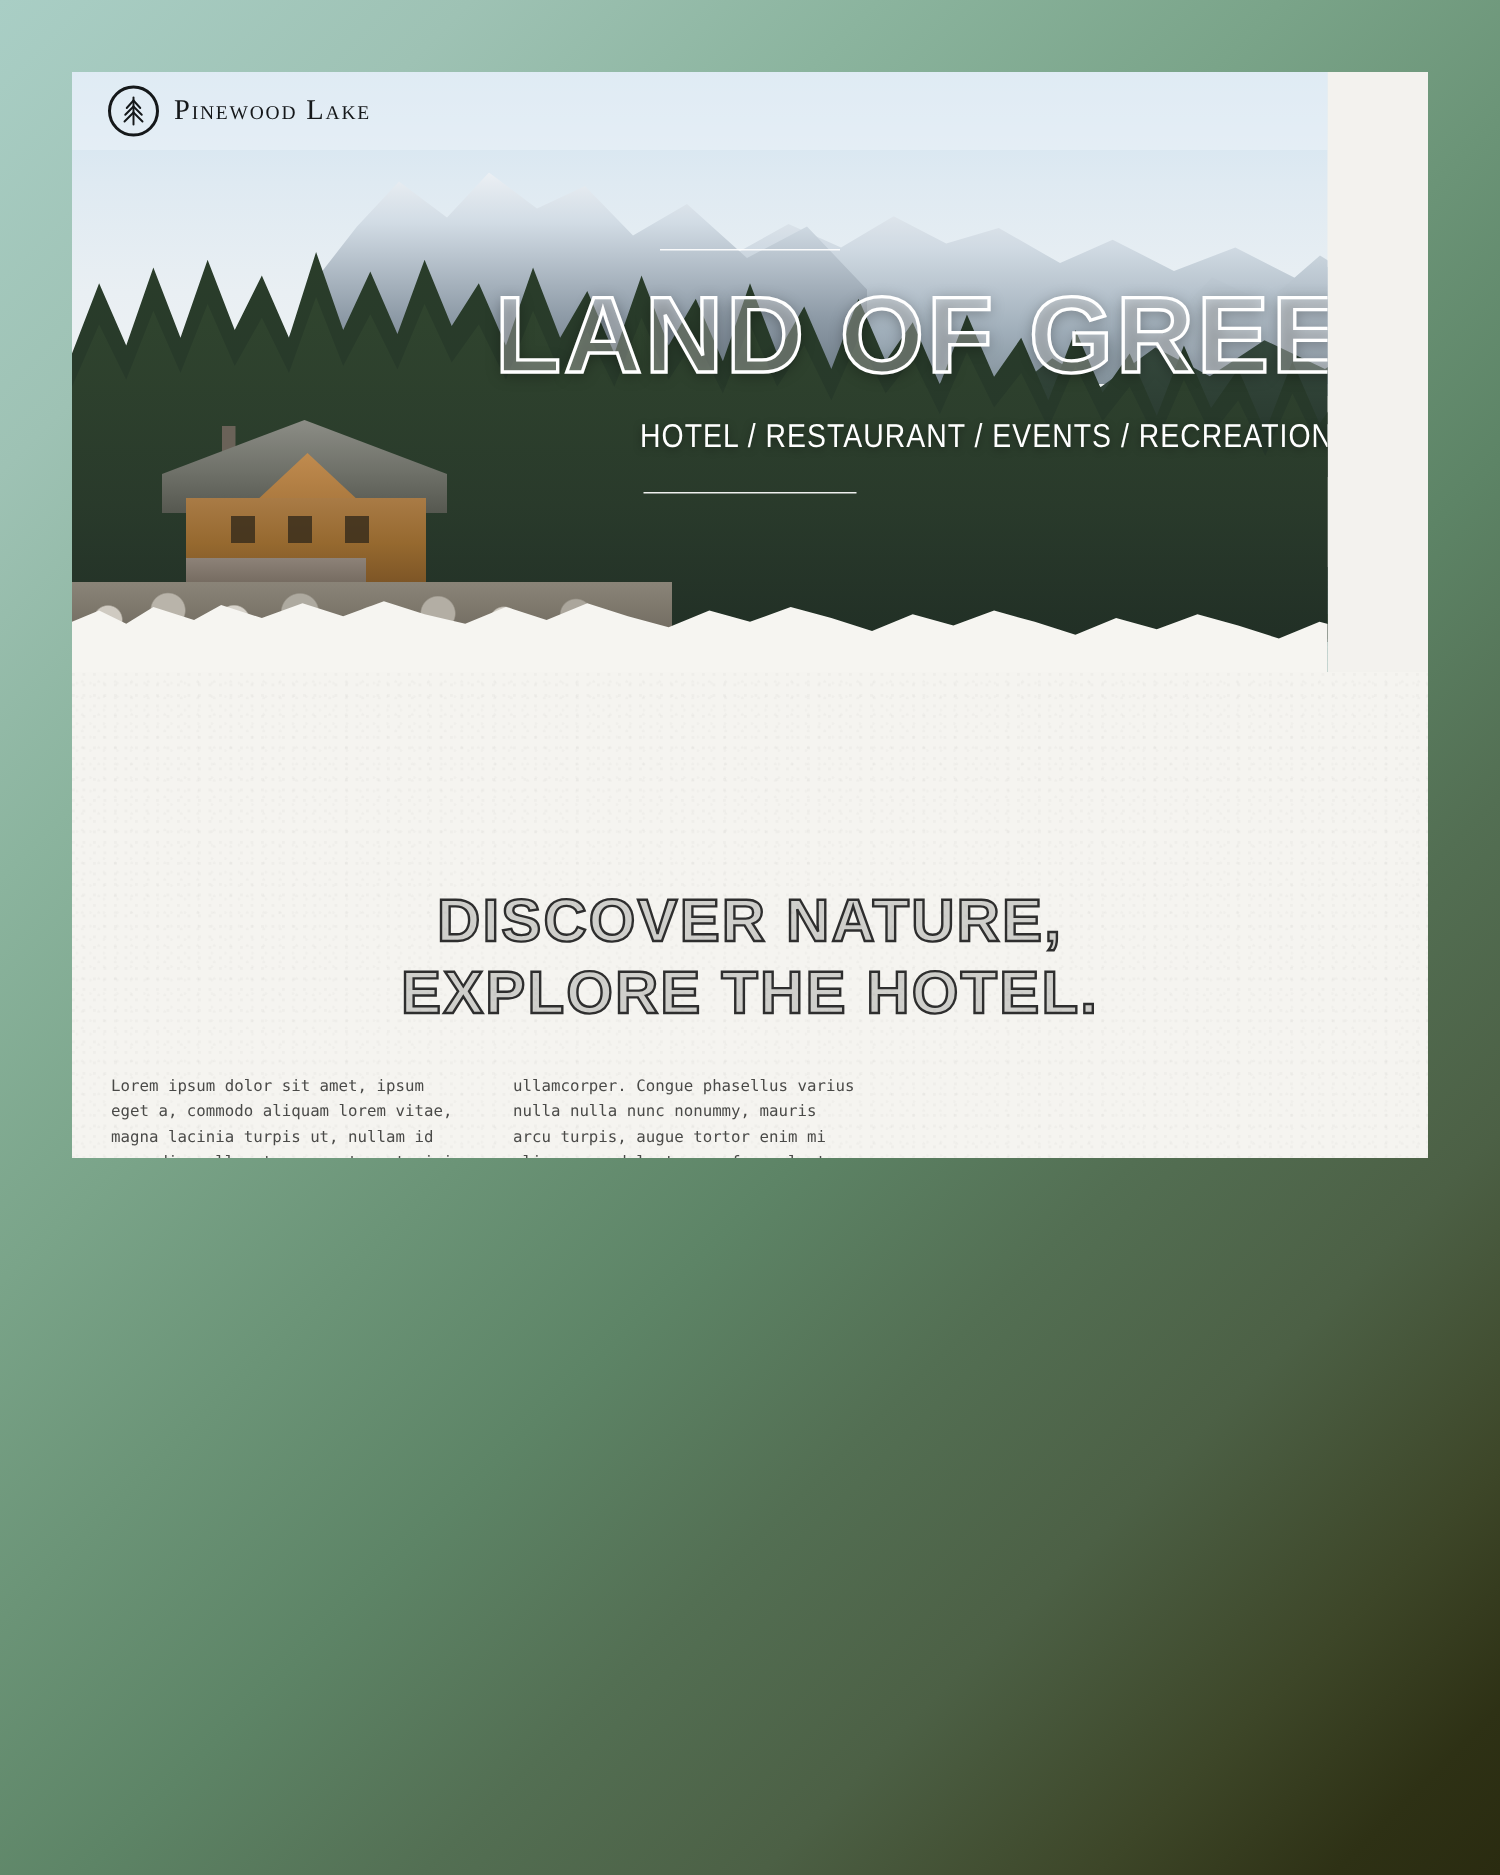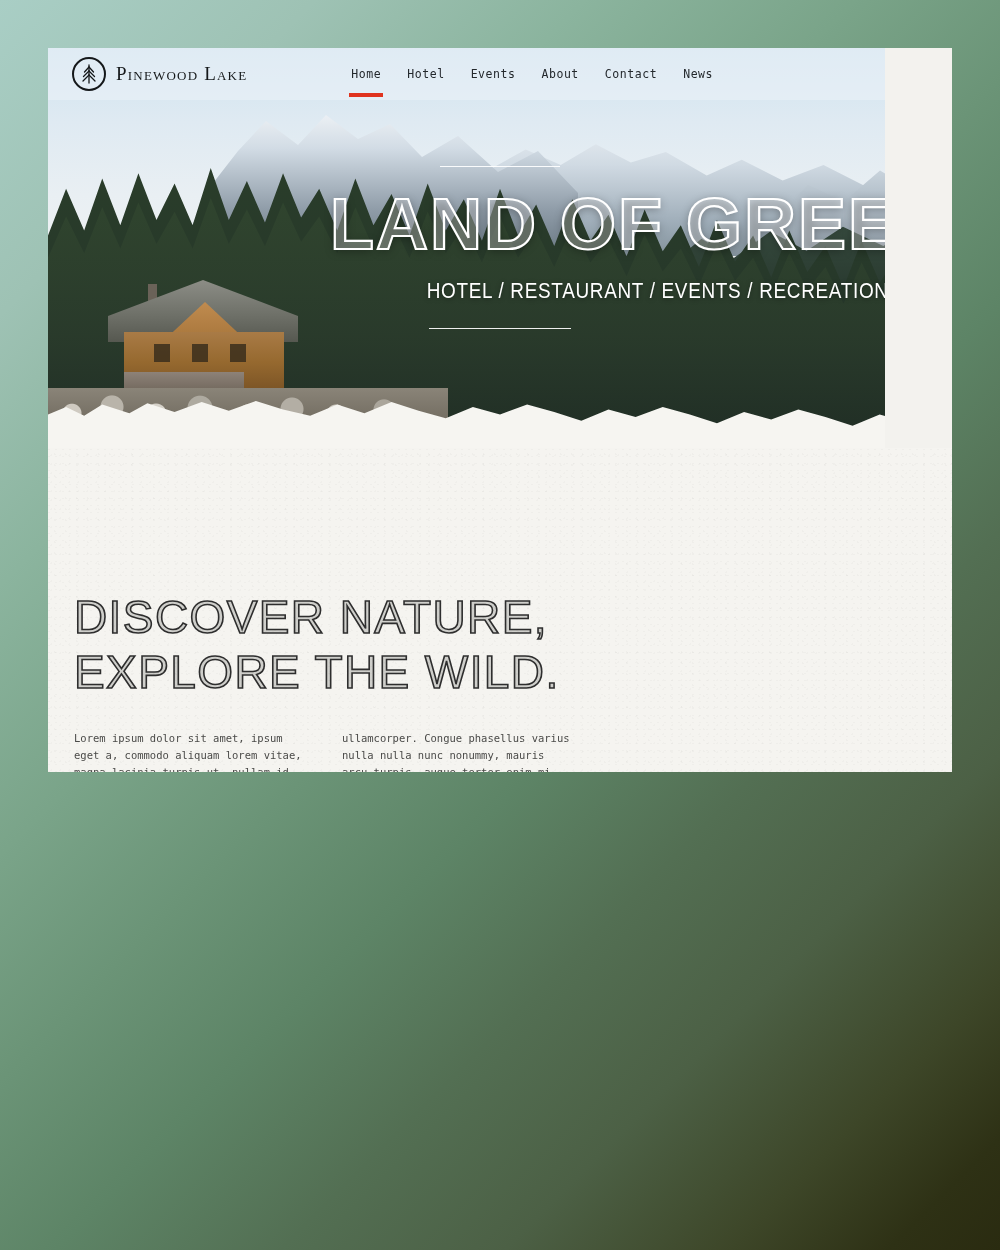--- a/index.html
+++ b/index.html
@@ -251,23 +251,24 @@
       radial-gradient(circle at 37% 81%, rgba(0,0,0,.018) 0 1px, transparent 1px),
       #f5f4f0;
     background-size: 7px 7px, 11px 11px, 9px 9px, auto;
     padding: 142px 0 0 0;
     min-height: 324px;
   }
   .content-inner { padding: 0 26px 0 26px; }
 
   .section-title {
     font-family: "Liberation Sans", sans-serif;
-    font-size: 46px; font-weight: 400; letter-spacing: 1.4px;
+    font-size: 40px; font-weight: 700; letter-spacing: 1.4px;
     line-height: 1.2;
     color: rgba(40,40,40,.18);
+    text-align: center;
     -webkit-text-stroke: 1.6px #2e2e2e;
   }
 
   .cols {
     display: flex; gap: 36px; margin-top: 30px;
   }
   .col {
     width: 232px;
     font-family: "DejaVu Sans Mono", monospace;
     font-size: 10.5px; line-height: 1.62; color: #4a4a48;
@@ -317,28 +318,20 @@
               <line x1="10" y1="8" x2="4.5" y2="13.5"></line>
               <line x1="10" y1="8" x2="15.5" y2="13.5"></line>
               <line x1="10" y1="12" x2="4" y2="18"></line>
               <line x1="10" y1="12" x2="16" y2="18"></line>
             </g>
           </svg>
         </span>
         <span class="brand-name">Pinewood Lake</span>
       </div>
 
-      <nav class="nav">
-        <a class="nav-link active" href="#">Home</a>
-        <a class="nav-link" href="#">Hotel</a>
-        <a class="nav-link" href="#">Events</a>
-        <a class="nav-link" href="#">About</a>
-        <a class="nav-link" href="#">Contact</a>
-        <a class="nav-link" href="#">News</a>
-      </nav>
 
       <div class="header-right">
         <a class="fb-icon" href="#">
           <svg width="9" height="18" viewBox="0 0 9 18" aria-hidden="true">
             <path d="M6.2 18V9.8h2.3l.35-2.9H6.2V5.1c0-.84.22-1.41 1.4-1.41h1.3V1.1C8.44 1.04 7.7 1 6.84 1 5.03 1 3.5 2.14 3.5 4.77V6.9H1.3v2.9h2.2V18h2.7z" fill="#1a1d20"></path>
           </svg>
         </a>
       </div>
     </header>
 
@@ -349,21 +342,21 @@
       <div class="rule bottom"></div>
     </div>
 
     <div class="torn-edge"></div>
   </section>
 
   <section class="content">
     <div class="content-inner">
       <h2 class="section-title">
         <span>DISCOVER NATURE,</span><br>
-        <span>EXPLORE THE WILD.</span>
+        <span>EXPLORE THE HOTEL.</span>
       </h2>
 
       <div class="cols">
         <p class="col">Lorem ipsum dolor sit amet, ipsum eget a, commodo aliquam lorem vitae, magna lacinia turpis ut, nullam id non odio nulla at, eu auctor ut nisi at sed.</p>
         <p class="col">ullamcorper. Congue phasellus varius nulla nulla nunc nonummy, mauris arcu turpis, augue tortor enim mi aliquam, sed lectus ac fames luctus tellus.</p>
       </div>
     </div>
   </section>
 
 </div>

